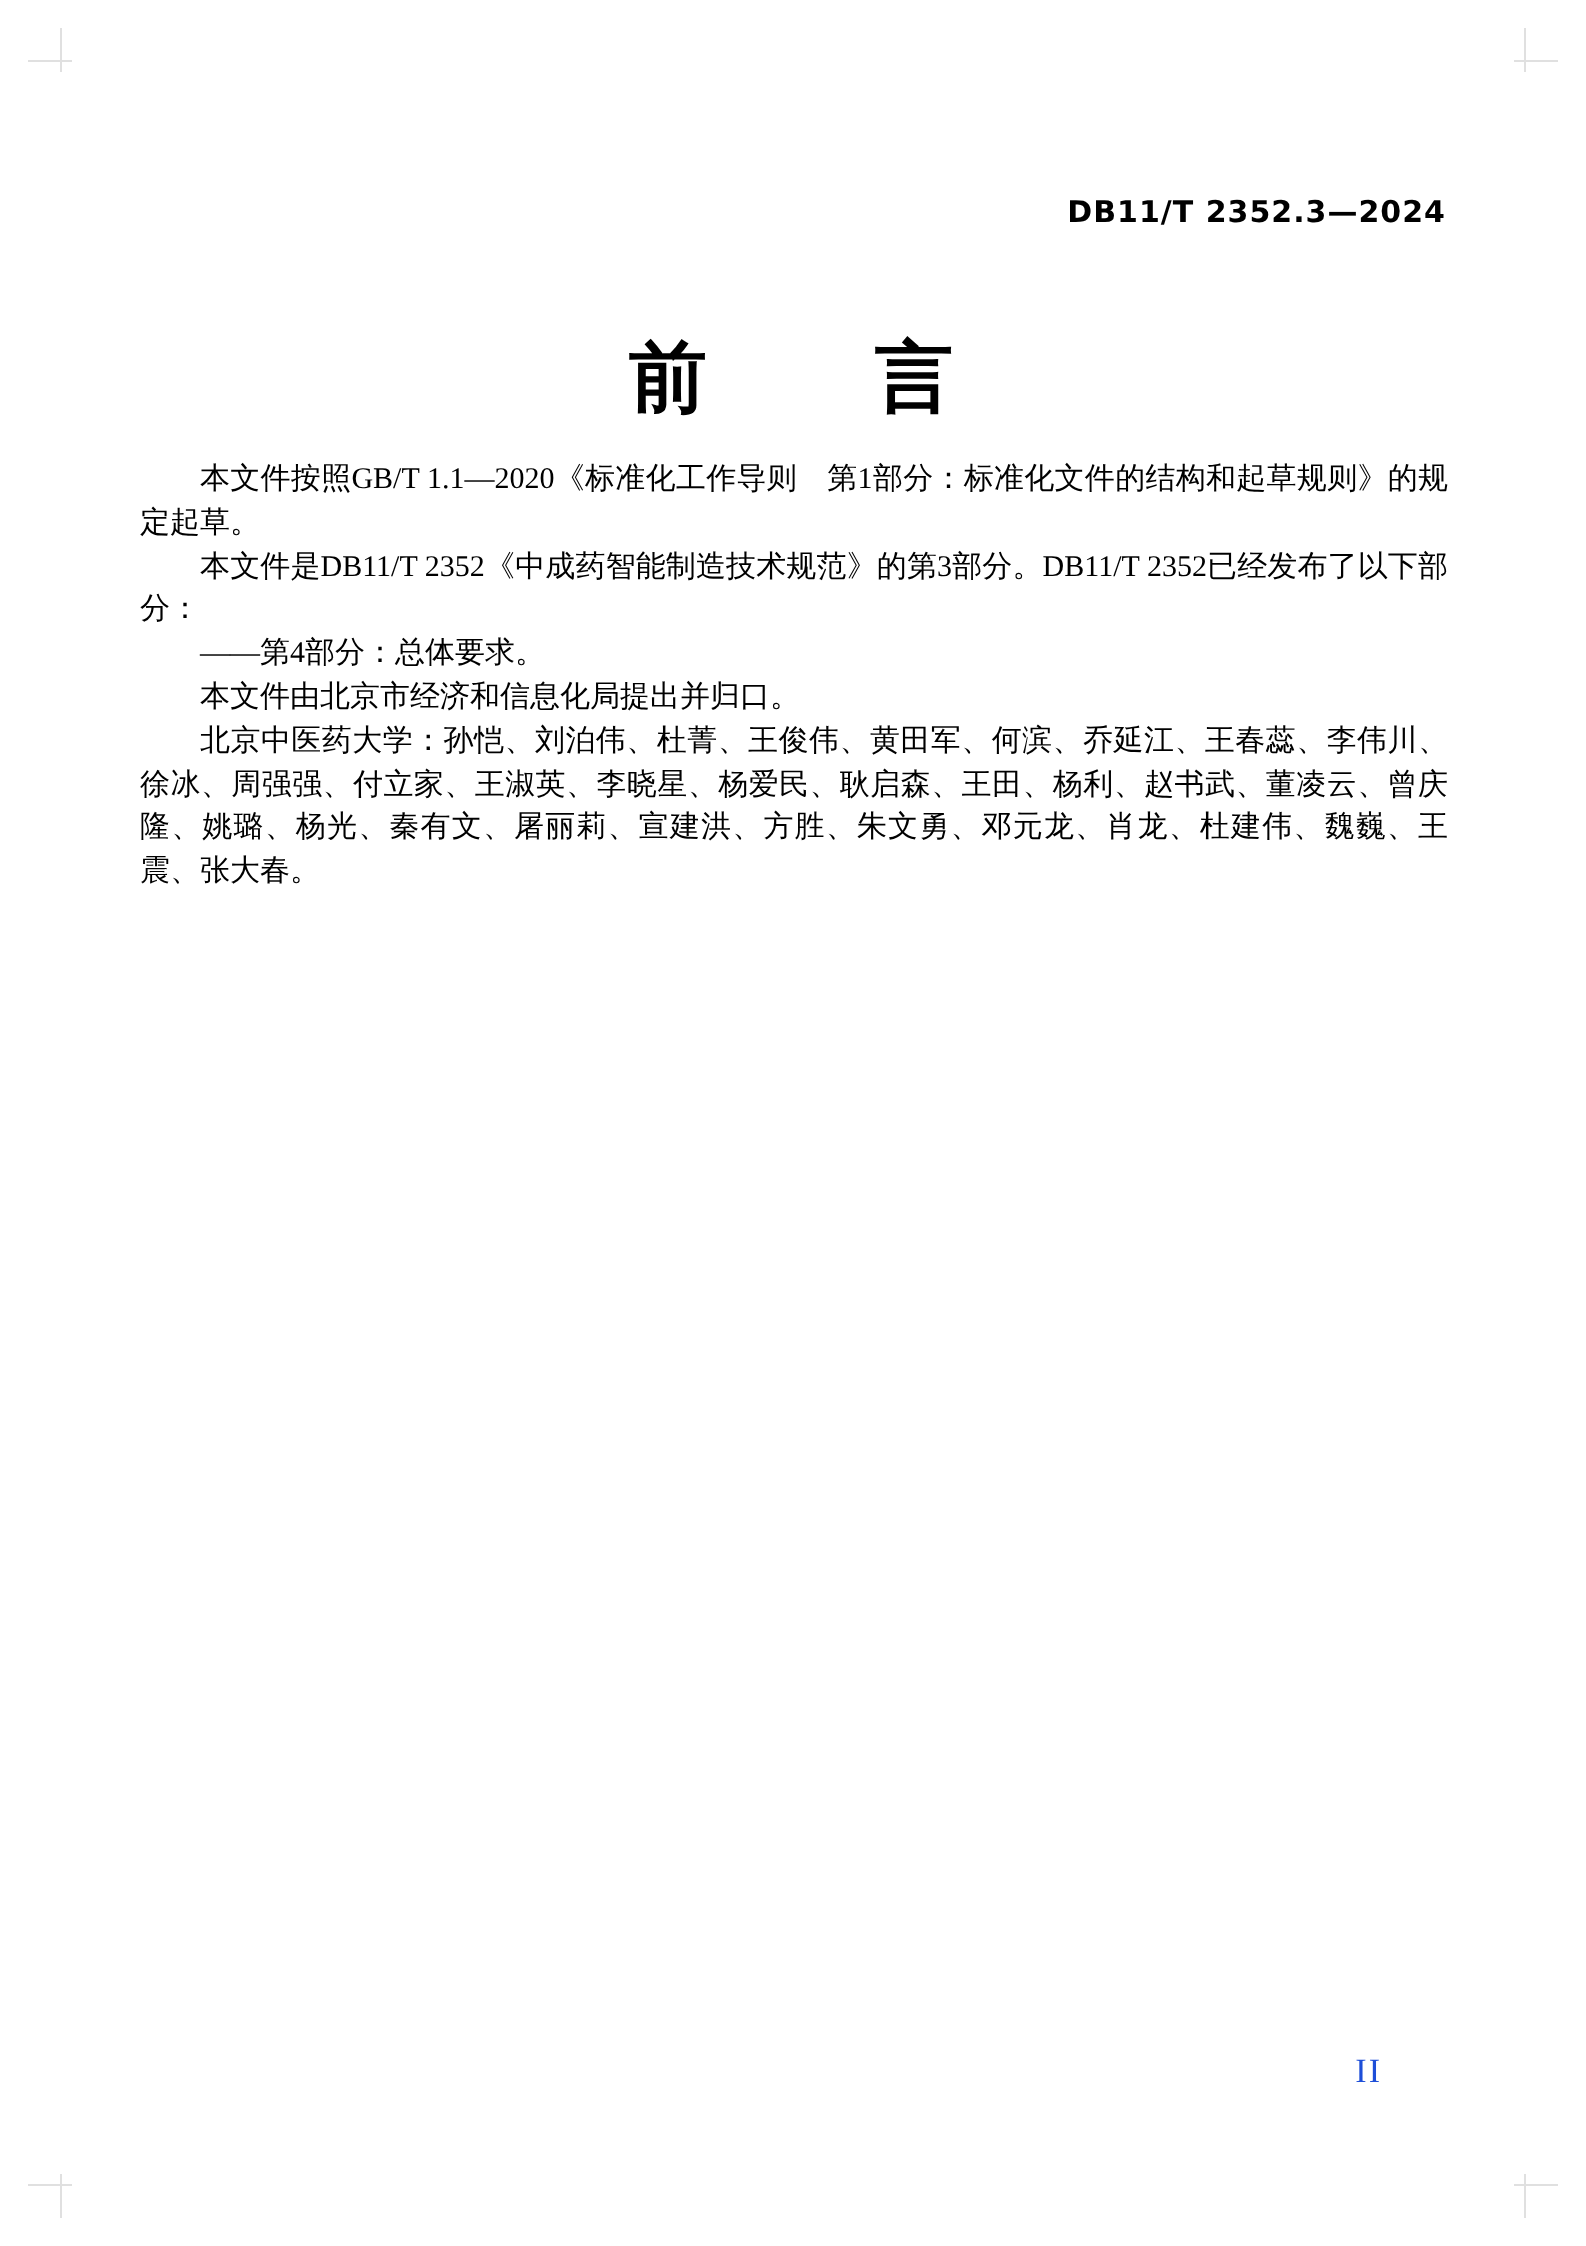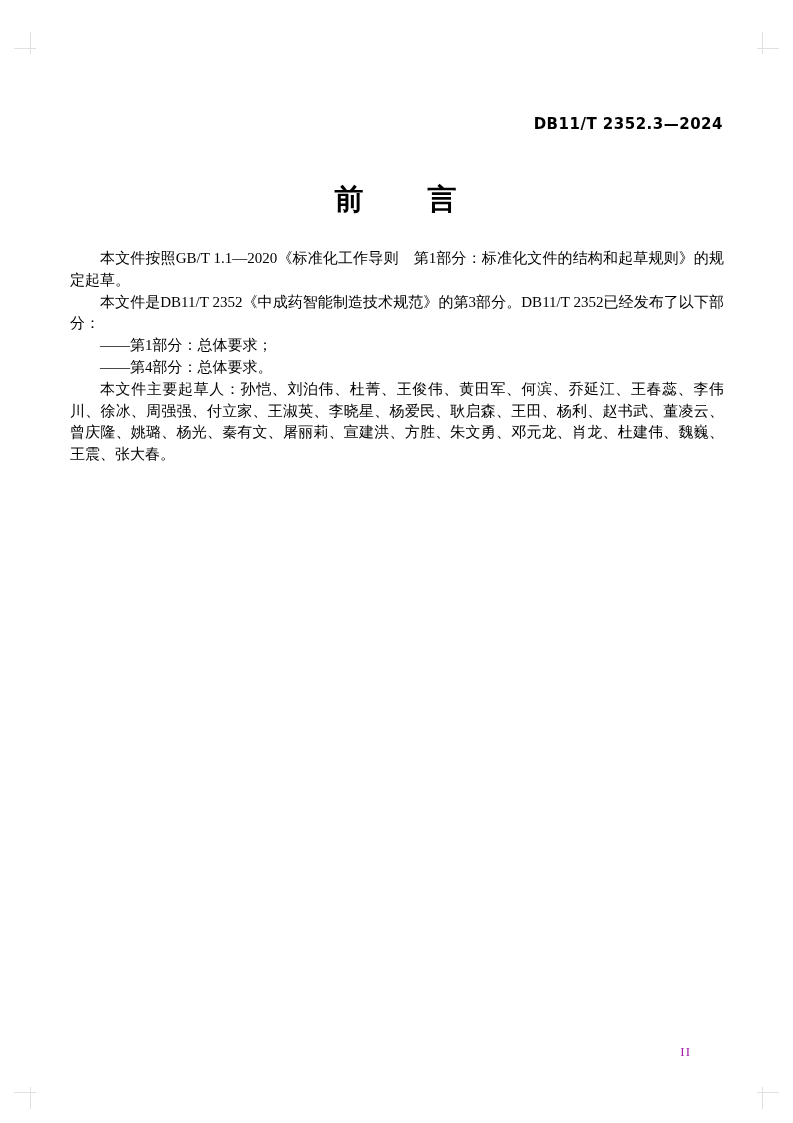--- a/index.html
+++ b/index.html
@@ -12,21 +12,20 @@
     height: 1123px;
     position: relative;
     overflow: hidden;
     font-family: "Liberation Serif", "DejaVu Serif", serif;
     color: #000000;
   }
   .page {
     position: absolute;
     inset: 0;
     background: #ffffff;
-    margin-top: 18px;
   }
   
   .crop {
     position: absolute;
     width: 22px;
     height: 22px;
     opacity: 0.55;
   }
   .crop::before, .crop::after {
     content: "";
@@ -59,21 +58,21 @@
     white-space: pre;
   }
   .title {
     position: absolute;
     top: 162px;
     left: 0;
     width: 100%;
     text-align: center;
     font-family: "DejaVu Sans", "Liberation Sans", sans-serif;
     font-weight: bold;
-    font-size: 29px;
+    font-size: 39px;
     letter-spacing: 2px;
     white-space: pre;
   }
   .body-block {
     position: absolute;
     top: 230px;
     left: 70px;
     width: 654px;
     font-size: 15px;
     line-height: 21.8px;
@@ -81,22 +80,22 @@
     text-justify: inter-character;
   }
   .para {
     margin: 0;
     text-indent: 2em;
   }
   .page-number {
     position: absolute;
     right: 102px;
     top: 1026px;
-    font-size: 13px;
-    color: #a21caf;
+    font-size: 17px;
+    color: #1d4ed8;
     letter-spacing: 1px;
     font-family: "Liberation Serif", "DejaVu Serif", serif;
   }
 </style>
 </head>
 <body>
 
 <div class="page">
 
   <div class="crop tl"></div>
@@ -104,20 +103,20 @@
   <div class="crop bl"></div>
   <div class="crop br"></div>
 
   <div class="doc-number">DB11/T 2352.3—2024</div>
 
   <div class="title">前　　言</div>
 
   <div class="body-block">
     <p class="para">本文件按照GB/T 1.1—2020《标准化工作导则　第1部分：标准化文件的结构和起草规则》的规定起草。</p>
     <p class="para">本文件是DB11/T 2352《中成药智能制造技术规范》的第3部分。DB11/T 2352已经发布了以下部分：</p>
-    <p class="para">——第1部分：总体要求；</p>
     <p class="para">——第4部分：总体要求。</p>
-    <p class="para">本文件主要起草人：孙恺、刘泊伟、杜菁、王俊伟、黄田军、何滨、乔延江、王春蕊、李伟川、徐冰、周强强、付立家、王淑英、李晓星、杨爱民、耿启森、王田、杨利、赵书武、董凌云、曾庆隆、姚璐、杨光、秦有文、屠丽莉、宣建洪、方胜、朱文勇、邓元龙、肖龙、杜建伟、魏巍、王震、张大春。</p>
+    <p class="para">本文件由北京市经济和信息化局提出并归口。</p>
+    <p class="para">北京中医药大学：孙恺、刘泊伟、杜菁、王俊伟、黄田军、何滨、乔延江、王春蕊、李伟川、徐冰、周强强、付立家、王淑英、李晓星、杨爱民、耿启森、王田、杨利、赵书武、董凌云、曾庆隆、姚璐、杨光、秦有文、屠丽莉、宣建洪、方胜、朱文勇、邓元龙、肖龙、杜建伟、魏巍、王震、张大春。</p>
   </div>
 
   <div class="page-number">II</div>
 
 </div>
 
 </body></html>

